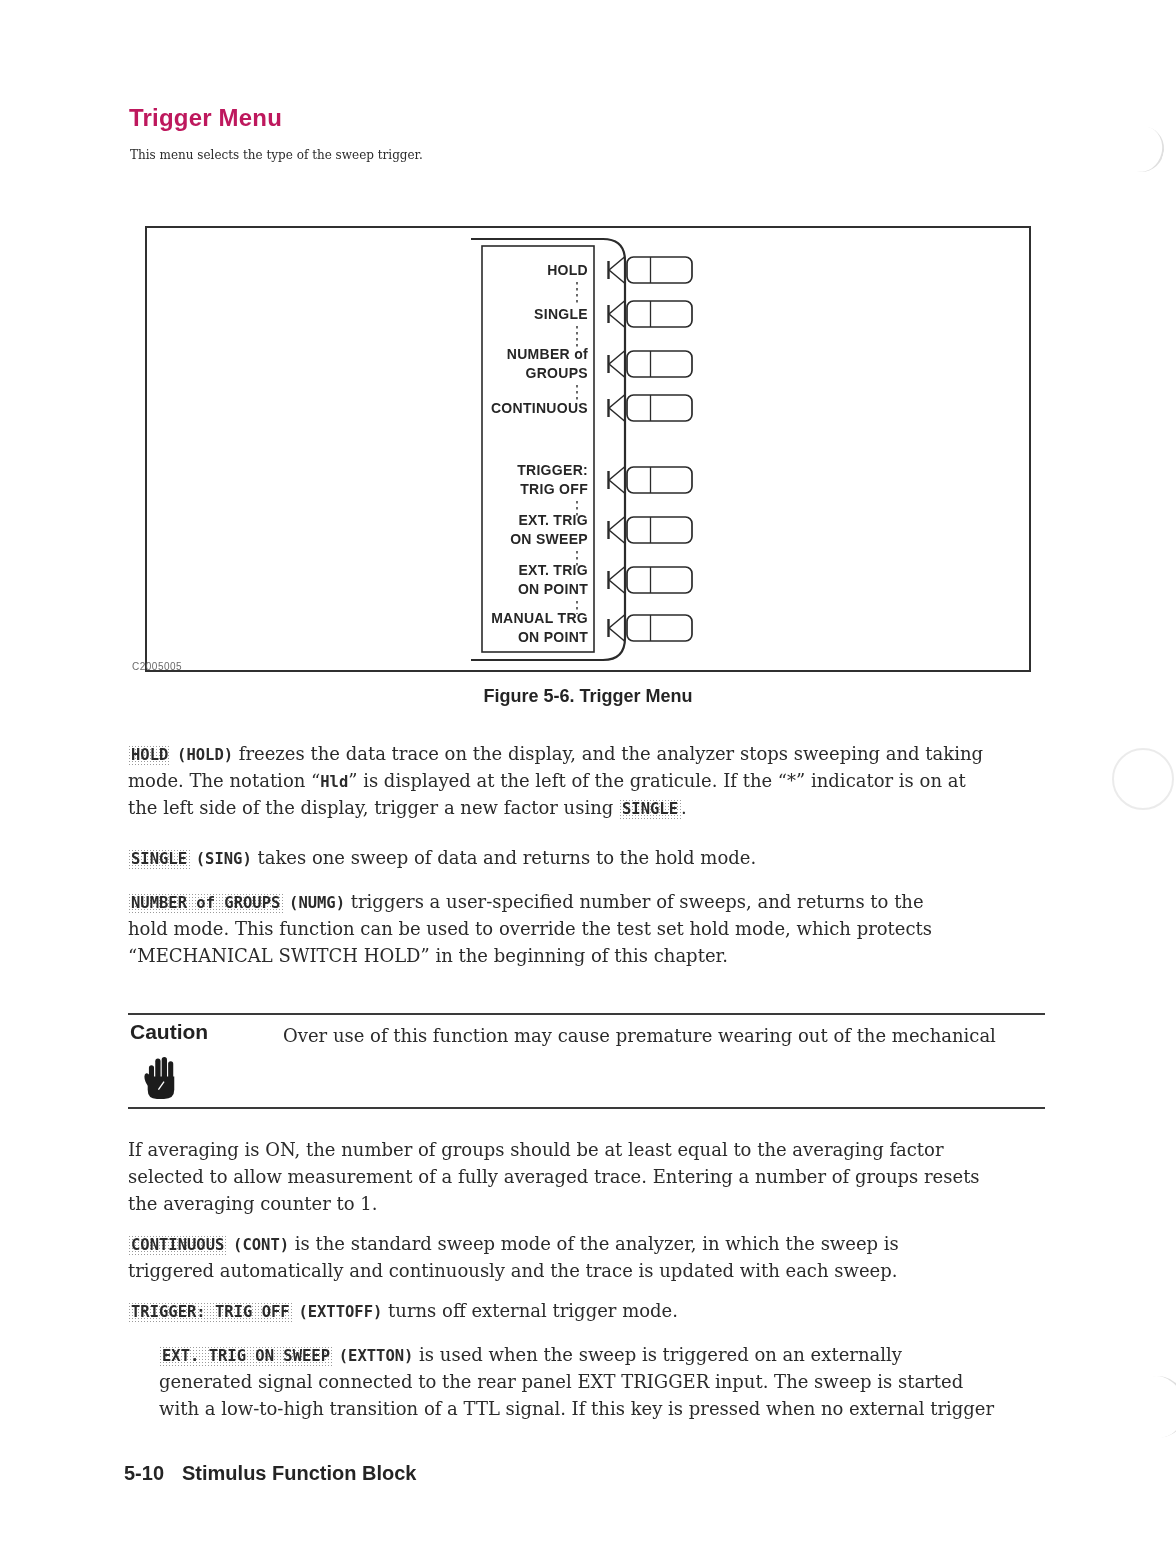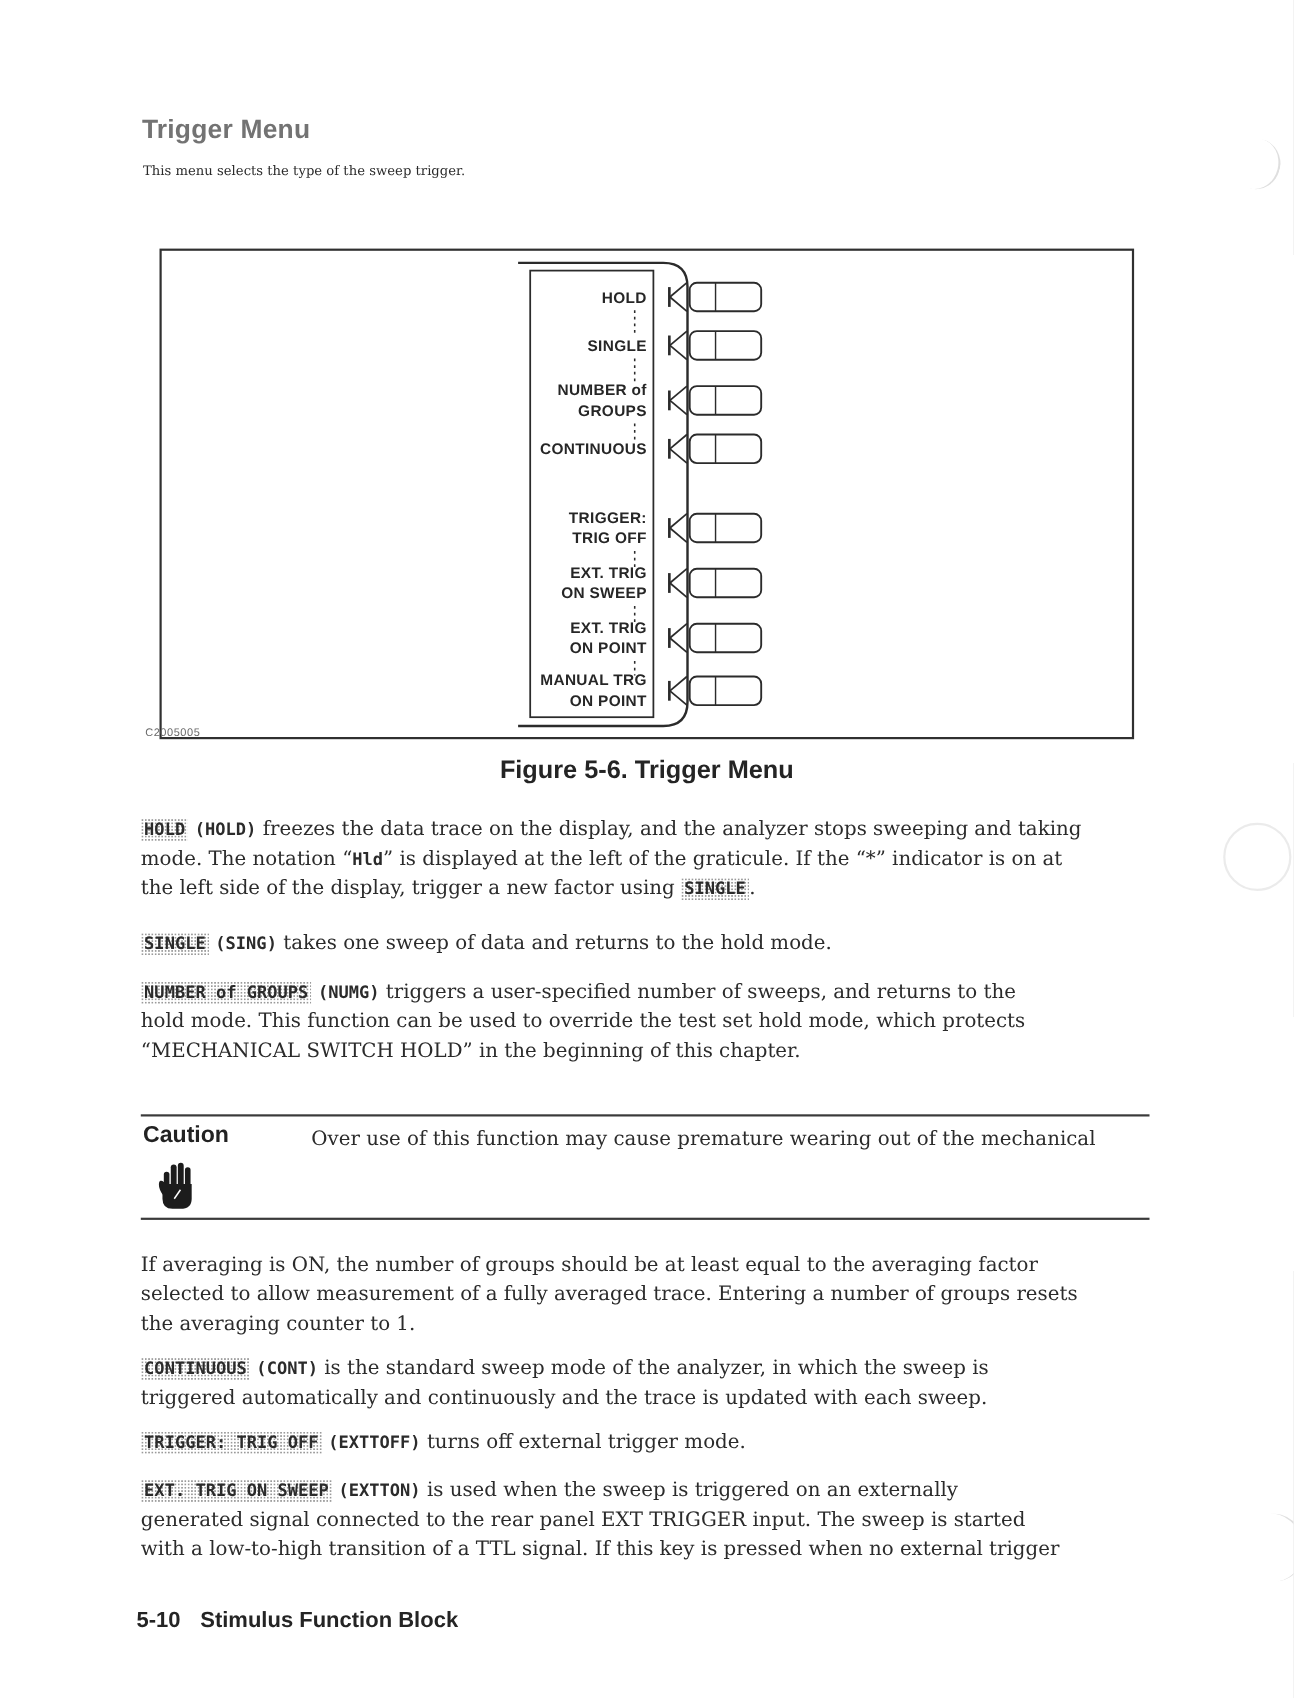--- a/index.html
+++ b/index.html
@@ -1,27 +1,27 @@
 <!DOCTYPE html>
 <html><head>
 <meta charset="utf-8">
 <style>
   html,body{margin:0;padding:0;background:#e9e9e9;}
   .page{position:relative;width:1176px;height:1544px;background:#ffffff;color:#2b2b2b;
         font-family:"DejaVu Serif",serif;overflow:hidden;}
   .abs{position:absolute;}
 
   .title{left:129px;top:104px;font-family:"Liberation Sans",sans-serif;font-weight:bold;
-         font-size:24px;color:#737373;letter-spacing:.2px;}
+         font-size:24px;color:#be185d;letter-spacing:.2px;}
   .intro{left:130px;top:148px;font-size:12px;}
 
   .figure-frame{left:145px;top:226px;width:882px;height:442px;border:2px solid #303030;background:#fff;}
   .fig-code{left:132px;top:661px;font-family:"Liberation Sans",sans-serif;font-size:10px;color:#6a6a6a;letter-spacing:.5px;}
   .fig-caption{left:0;top:686px;width:1176px;text-align:center;font-family:"Liberation Sans",sans-serif;
-               font-weight:bold;font-size:23px;color:#242424;}
+               font-weight:bold;font-size:18px;color:#242424;}
 
   #paragraphs{left:0;top:0;width:1176px;height:0;}
   .para{position:absolute;left:128px;width:940px;}
   .line{white-space:pre;height:27px;line-height:27px;font-size:18px;}
   .mn{font-family:"DejaVu Sans Mono",monospace;font-weight:bold;font-size:15.5px;}
   .sk{font-family:"DejaVu Sans Mono",monospace;font-weight:bold;font-size:15.5px;
       padding:1px 3px 2px 3px;border-radius:1px;
       background-image:radial-gradient(#9a9a9a .7px,rgba(0,0,0,0) .8px);background-size:3px 3px;}
 
   .rule{left:128px;width:917px;height:0;border-top:2px solid #3a3a3a;}
@@ -138,21 +138,21 @@
         <div class="line"><span>selected to allow measurement of a fully averaged trace. Entering a number of groups resets</span></div>
         <div class="line"><span>the averaging counter to 1.</span></div>
       </div>
       <div class="para" style="top: 1230px;">
         <div class="line"><span class="sk">CONTINUOUS</span><span> </span><span class="mn">(CONT)</span><span> is the standard sweep mode of the analyzer, in which the sweep is</span></div>
         <div class="line"><span>triggered automatically and continuously and the trace is updated with each sweep.</span></div>
       </div>
       <div class="para" style="top: 1297px;">
         <div class="line"><span class="sk">TRIGGER: TRIG OFF</span><span> </span><span class="mn">(EXTTOFF)</span><span> turns off external trigger mode.</span></div>
       </div>
-      <div class="para" style="top: 1341px;">
+      <div class="para" style="top: 1341px; margin-left: 31px;">
         <div class="line"><span class="sk">EXT. TRIG ON SWEEP</span><span> </span><span class="mn">(EXTTON)</span><span> is used when the sweep is triggered on an externally</span></div>
         <div class="line"><span>generated signal connected to the rear panel EXT TRIGGER input. The sweep is started</span></div>
         <div class="line"><span>with a low-to-high transition of a TTL signal. If this key is pressed when no external trigger</span></div>
       </div>
     </div>
 
   <div class="abs rule rule-top"></div>
   <div class="abs caution-label">Caution</div>
   <div class="abs caution-hand">
     <svg width="36" height="47" viewBox="0 0 34 46">

